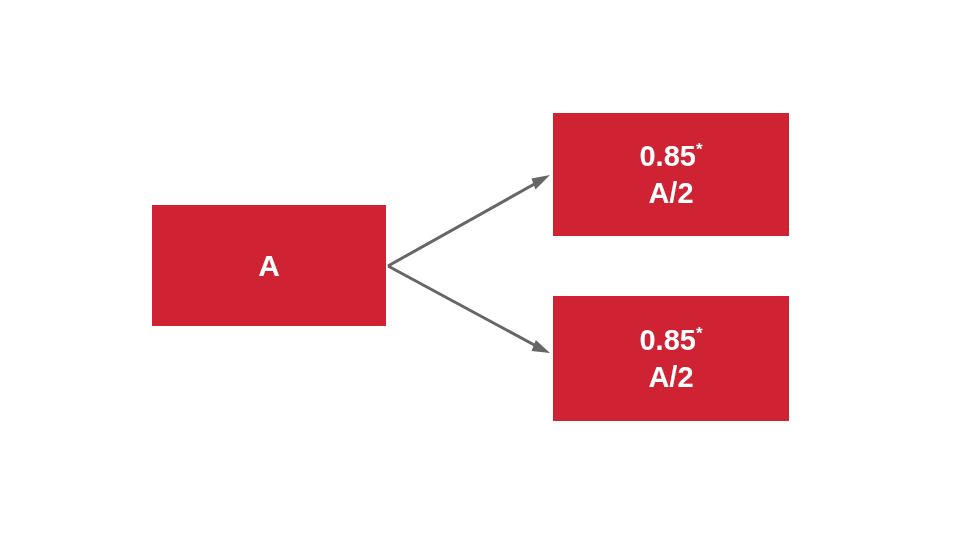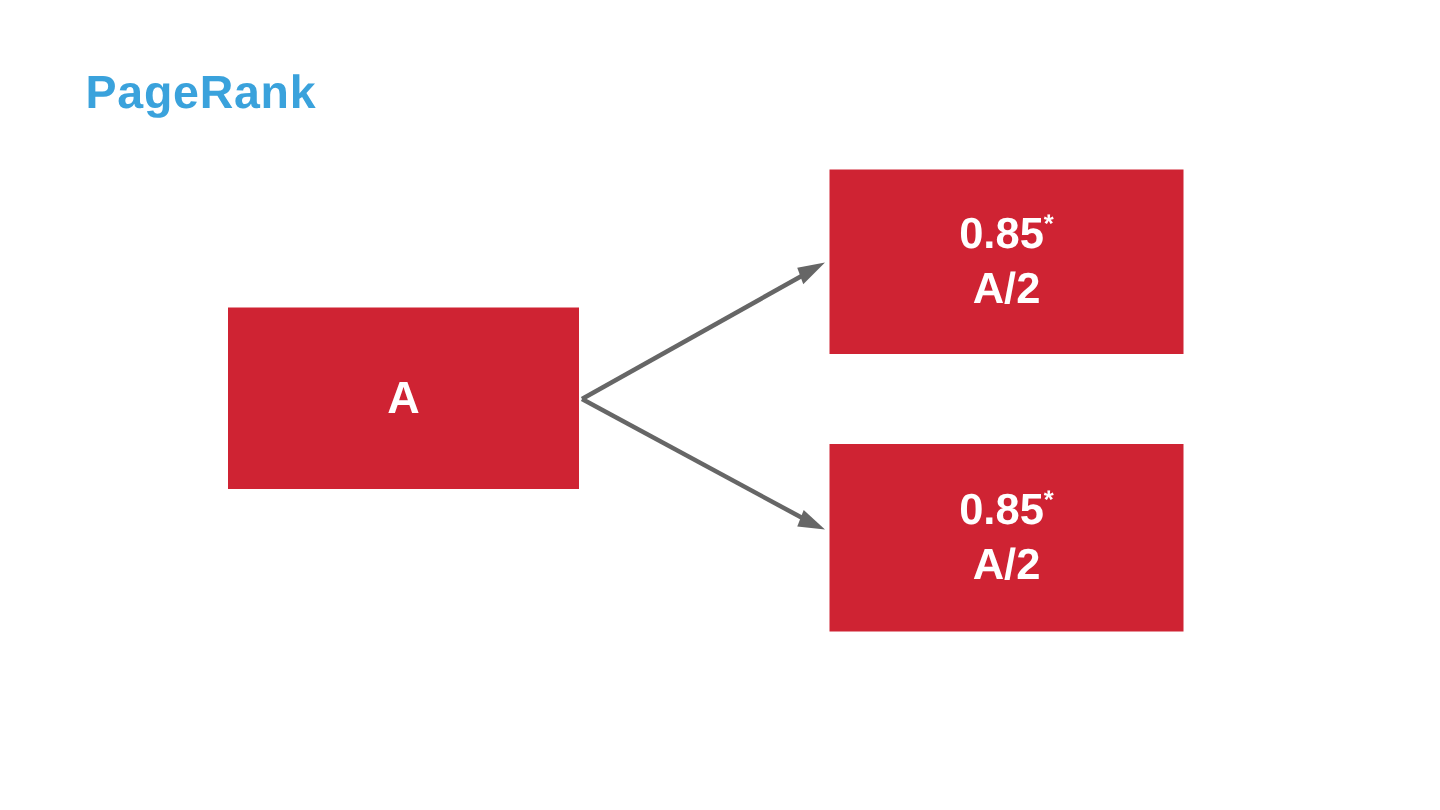--- a/index.html
+++ b/index.html
@@ -74,21 +74,20 @@
   .arrow-head {
     fill: var(--gray);
     stroke: none;
   }
 </style>
 </head>
 <body>
 
 <div class="slide">
 
-  <div class="slide-title">PageRank</div>
 
   <svg class="arrow-layer" viewBox="0 0 960 540" xmlns="http://www.w3.org/2000/svg">
     <g>
       <line class="arrow-line" x1="388" y1="266" x2="538" y2="182"></line>
       <polygon class="arrow-head" points="550,175 535.5,189.5 531.5,178.5"></polygon>
     </g>
     <g>
       <line class="arrow-line" x1="388" y1="266" x2="538" y2="347"></line>
       <polygon class="arrow-head" points="550,353 531.5,351 535.8,340"></polygon>
     </g>

